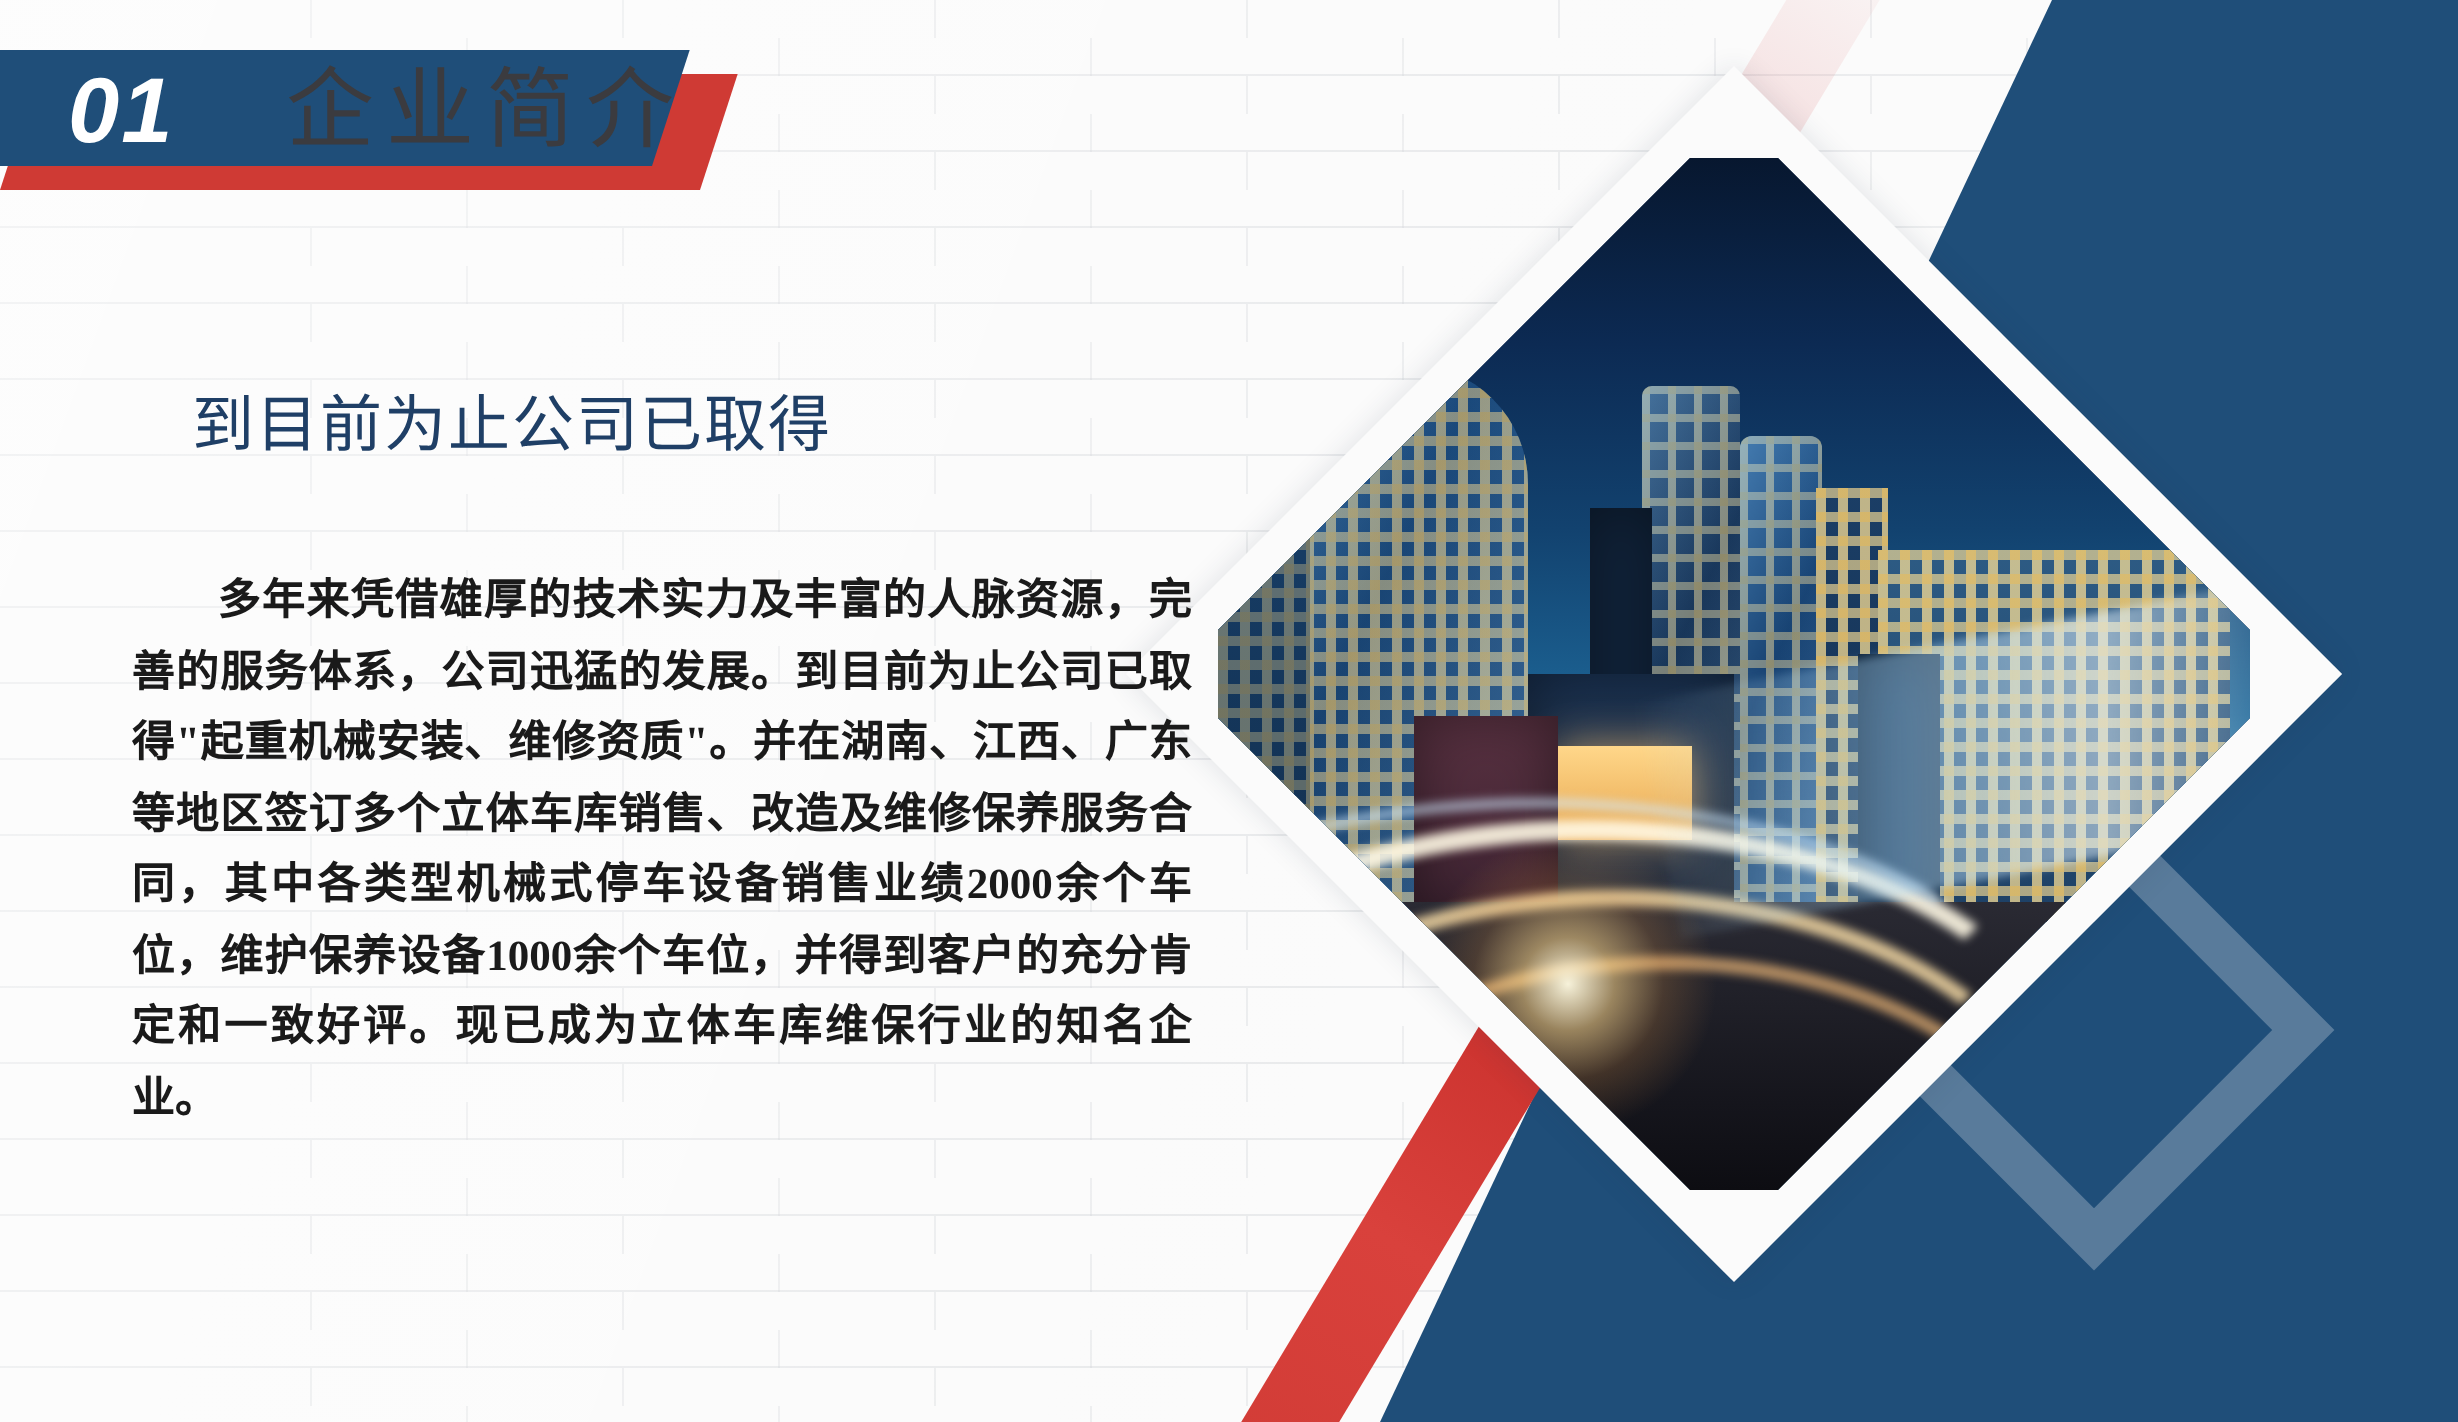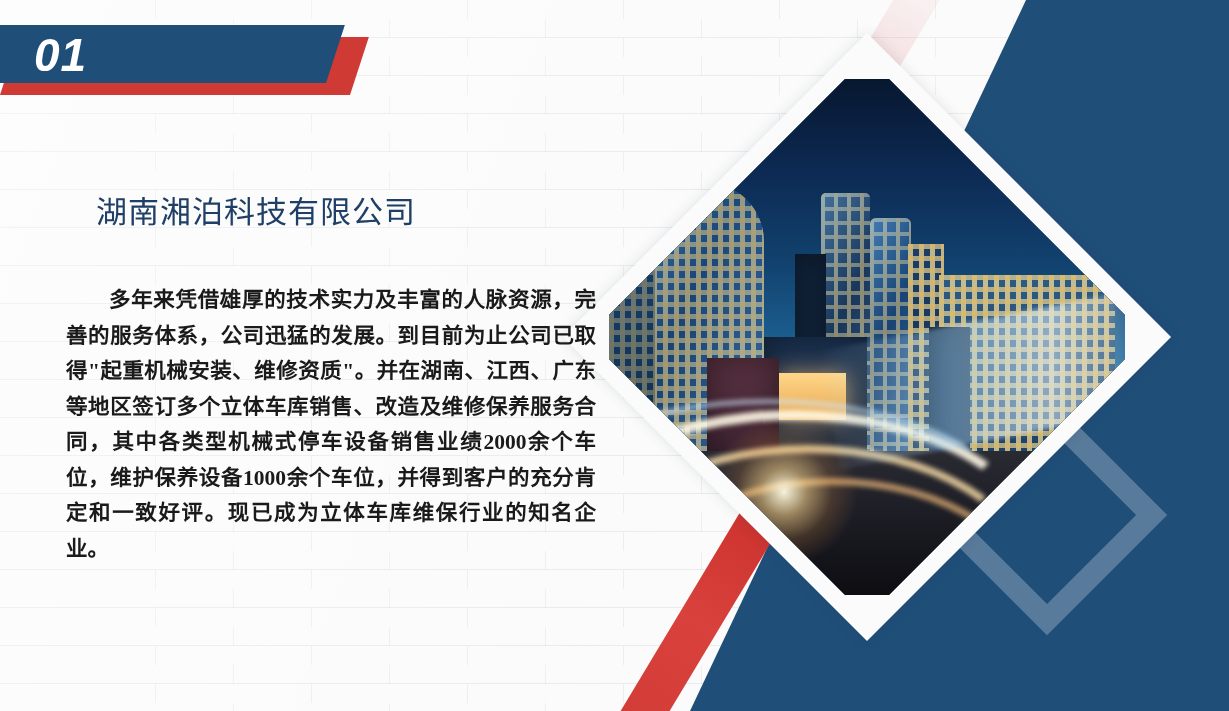--- a/index.html
+++ b/index.html
@@ -371,20 +371,21 @@
       </div>
     </div>
   </div>
 
   <div class="badge-group">
     <div class="badge-red"></div>
     <div class="badge-blue"></div>
     <div class="badge-num">01</div>
   </div>
 
-
-  <div class="company-name">湖南湘泊科技有限公司</div>
+  <div class="section-title">企业简介</div>
+
+  <div class="company-name">到目前为止公司已取得</div>
 
   <div class="body-text">
     <p>多年来凭借雄厚的技术实力及丰富的人脉资源，完善的服务体系，公司迅猛的发展。到目前为止公司已取得"起重机械安装、维修资质"。并在湖南、江西、广东等地区签订多个立体车库销售、改造及维修保养服务合同，其中各类型机械式停车设备销售业绩2000余个车位，维护保养设备1000余个车位，并得到客户的充分肯定和一致好评。现已成为立体车库维保行业的知名企业。</p>
   </div>
 
 </div>
 
 </body></html>

